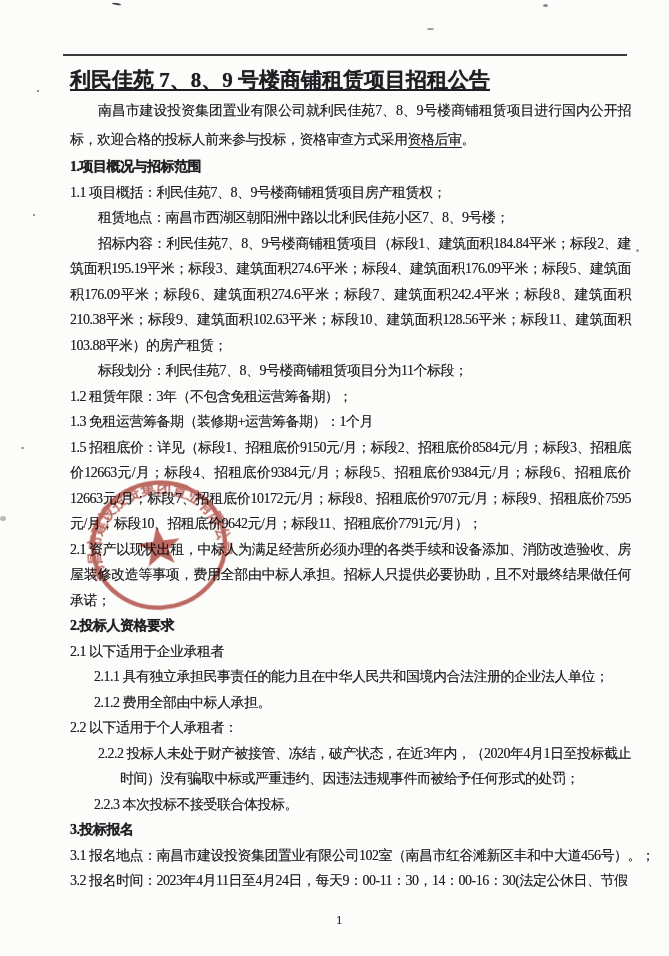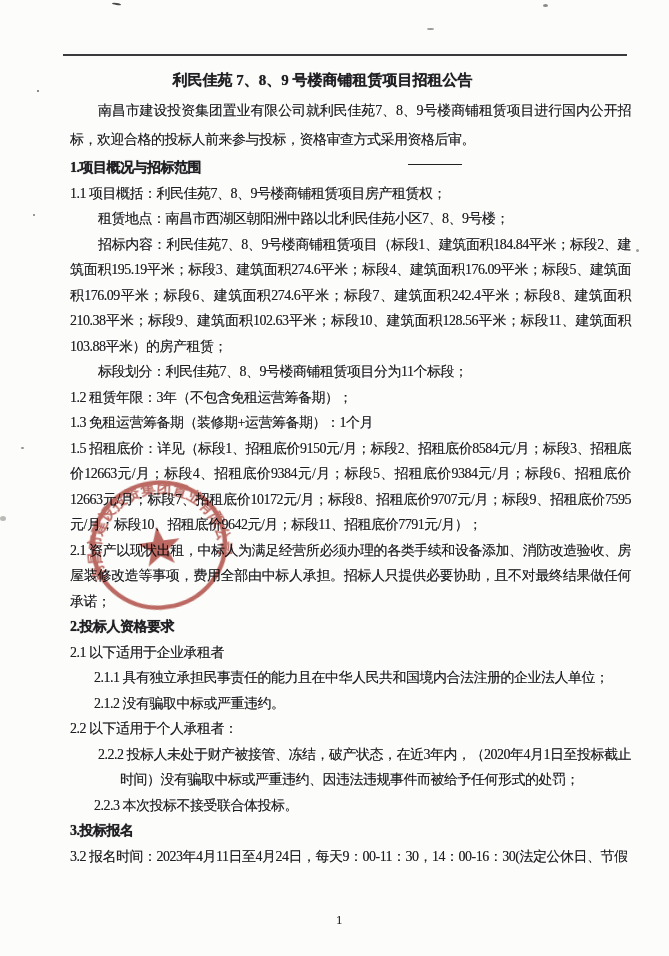--- a/index.html
+++ b/index.html
@@ -10,32 +10,33 @@
     color:#1f1f23;
   }
   .page{position:absolute;inset:0;}
   .rule{position:absolute;left:63px;top:54px;width:564px;height:2px;background:#3a3a3c;}
   .content{
     position:absolute;left:70px;top:56px;width:561px;
     font-size:14px;line-height:25.5px;letter-spacing:-0.5px;
     text-shadow:0 0 0.5px rgba(30,30,35,0.55);
   }
   .doc-title{
-    font-size:15px;font-weight:700;line-height:31px;
-    margin:9px 56px 0 0;text-align:center;letter-spacing:0;
+    font-size:21px;font-weight:700;line-height:31px;
+    margin:9px 56px 0 0;letter-spacing:0;
     text-shadow:0 0 0.7px rgba(20,20,25,0.8);
+    text-decoration:underline;
   }
   p{margin:0;text-align:justify;}
   .intro{line-height:29px;text-indent:2em;}
   .hd{font-weight:700;text-shadow:0 0 0.8px rgba(20,20,25,0.85);}
   .ti{text-indent:2em;}
   .sub{margin-left:24px;}
   .hang{margin-left:50px;text-indent:-22px;}
   .nowrap{white-space:nowrap;text-align:left;}
-  .u{border-bottom:1.5px solid #222;padding-bottom:16px;font-family:Liberation Mono, monospace;}
+  .u{border-bottom:1.5px solid #222;padding-bottom:0px;}
   .page-num{
     position:absolute;left:336px;top:912px;font-size:13px;color:#2a2a2e;
     text-shadow:0 0 0.5px rgba(30,30,35,0.5);
   }
   .seal{
     position:absolute;left:84px;top:474px;width:150px;height:142px;
     color:#ab4038;opacity:0.78;mix-blend-mode:multiply;
     filter:blur(0.5px);transform:rotate(-8deg);
     pointer-events:none;
   }
@@ -78,26 +79,27 @@
     <p class="ti">招标内容：利民佳苑7、8、9号楼商铺租赁项目（标段1、建筑面积184.84平米；标段2、建筑面积195.19平米；标段3、建筑面积274.6平米；标段4、建筑面积176.09平米；标段5、建筑面积176.09平米；标段6、建筑面积274.6平米；标段7、建筑面积242.4平米；标段8、建筑面积210.38平米；标段9、建筑面积102.63平米；标段10、建筑面积128.56平米；标段11、建筑面积103.88平米）的房产租赁；</p>
     <p class="ti">标段划分：利民佳苑7、8、9号楼商铺租赁项目分为11个标段；</p>
     <p>1.2 租赁年限：3年（不包含免租运营筹备期）；</p>
     <p>1.3 免租运营筹备期（装修期+运营筹备期）：1个月</p>
     <p>1.5 招租底价：详见（标段1、招租底价9150元/月；标段2、招租底价8584元/月；标段3、招租底价12663元/月；标段4、招租底价9384元/月；标段5、招租底价9384元/月；标段6、招租底价12663元/月；标段7、招租底价10172元/月；标段8、招租底价9707元/月；标段9、招租底价7595元/月；标段10、招租底价9642元/月；标段11、招租底价7791元/月）；</p>
     <p>2.1 资产以现状出租，中标人为满足经营所必须办理的各类手续和设备添加、消防改造验收、房屋装修改造等事项，费用全部由中标人承担。招标人只提供必要协助，且不对最终结果做任何承诺；</p>
 
     <p class="hd">2.投标人资格要求</p>
     <p>2.1 以下适用于企业承租者</p>
     <p class="sub">2.1.1 具有独立承担民事责任的能力且在中华人民共和国境内合法注册的企业法人单位；</p>
-    <p class="sub">2.1.2 没有骗取中标或严重违约。</p>
+    <p class="sub">2.1.2 费用全部由中标人承担。</p>
     <p>2.2 以下适用于个人承租者：</p>
     <p class="hang">2.2.2 投标人未处于财产被接管、冻结，破产状态，在近3年内，（2020年4月1日至投标截止时间）没有骗取中标或严重违约、因违法违规事件而被给予任何形式的处罚；</p>
     <p class="sub">2.2.3 本次投标不接受联合体投标。</p>
 
     <p class="hd">3.投标报名</p>
+    <p class="nowrap">3.1 报名地点：南昌市建设投资集团置业有限公司102室（南昌市红谷滩新区丰和中大道456号）。；</p>
     <p class="nowrap">3.2 报名时间：2023年4月11日至4月24日，每天9：00-11：30，14：00-16：30(法定公休日、节假</p>
 
   </div>
 
   <div class="seal">
     <svg viewBox="0 0 200 200" preserveAspectRatio="none" aria-hidden="true">
       <circle cx="100" cy="100" r="88" fill="none" stroke="currentColor" stroke-width="6"></circle>
       <path id="sealArc" d="M 25,135 A 80,80 0 1 1 175,135" fill="none"></path>
       <text font-size="21" fill="currentColor" font-weight="700">
         <textPath href="#sealArc" startOffset="0" textLength="300" lengthAdjust="spacingAndGlyphs">南昌市建设投资集团置业有限公司</textPath>

